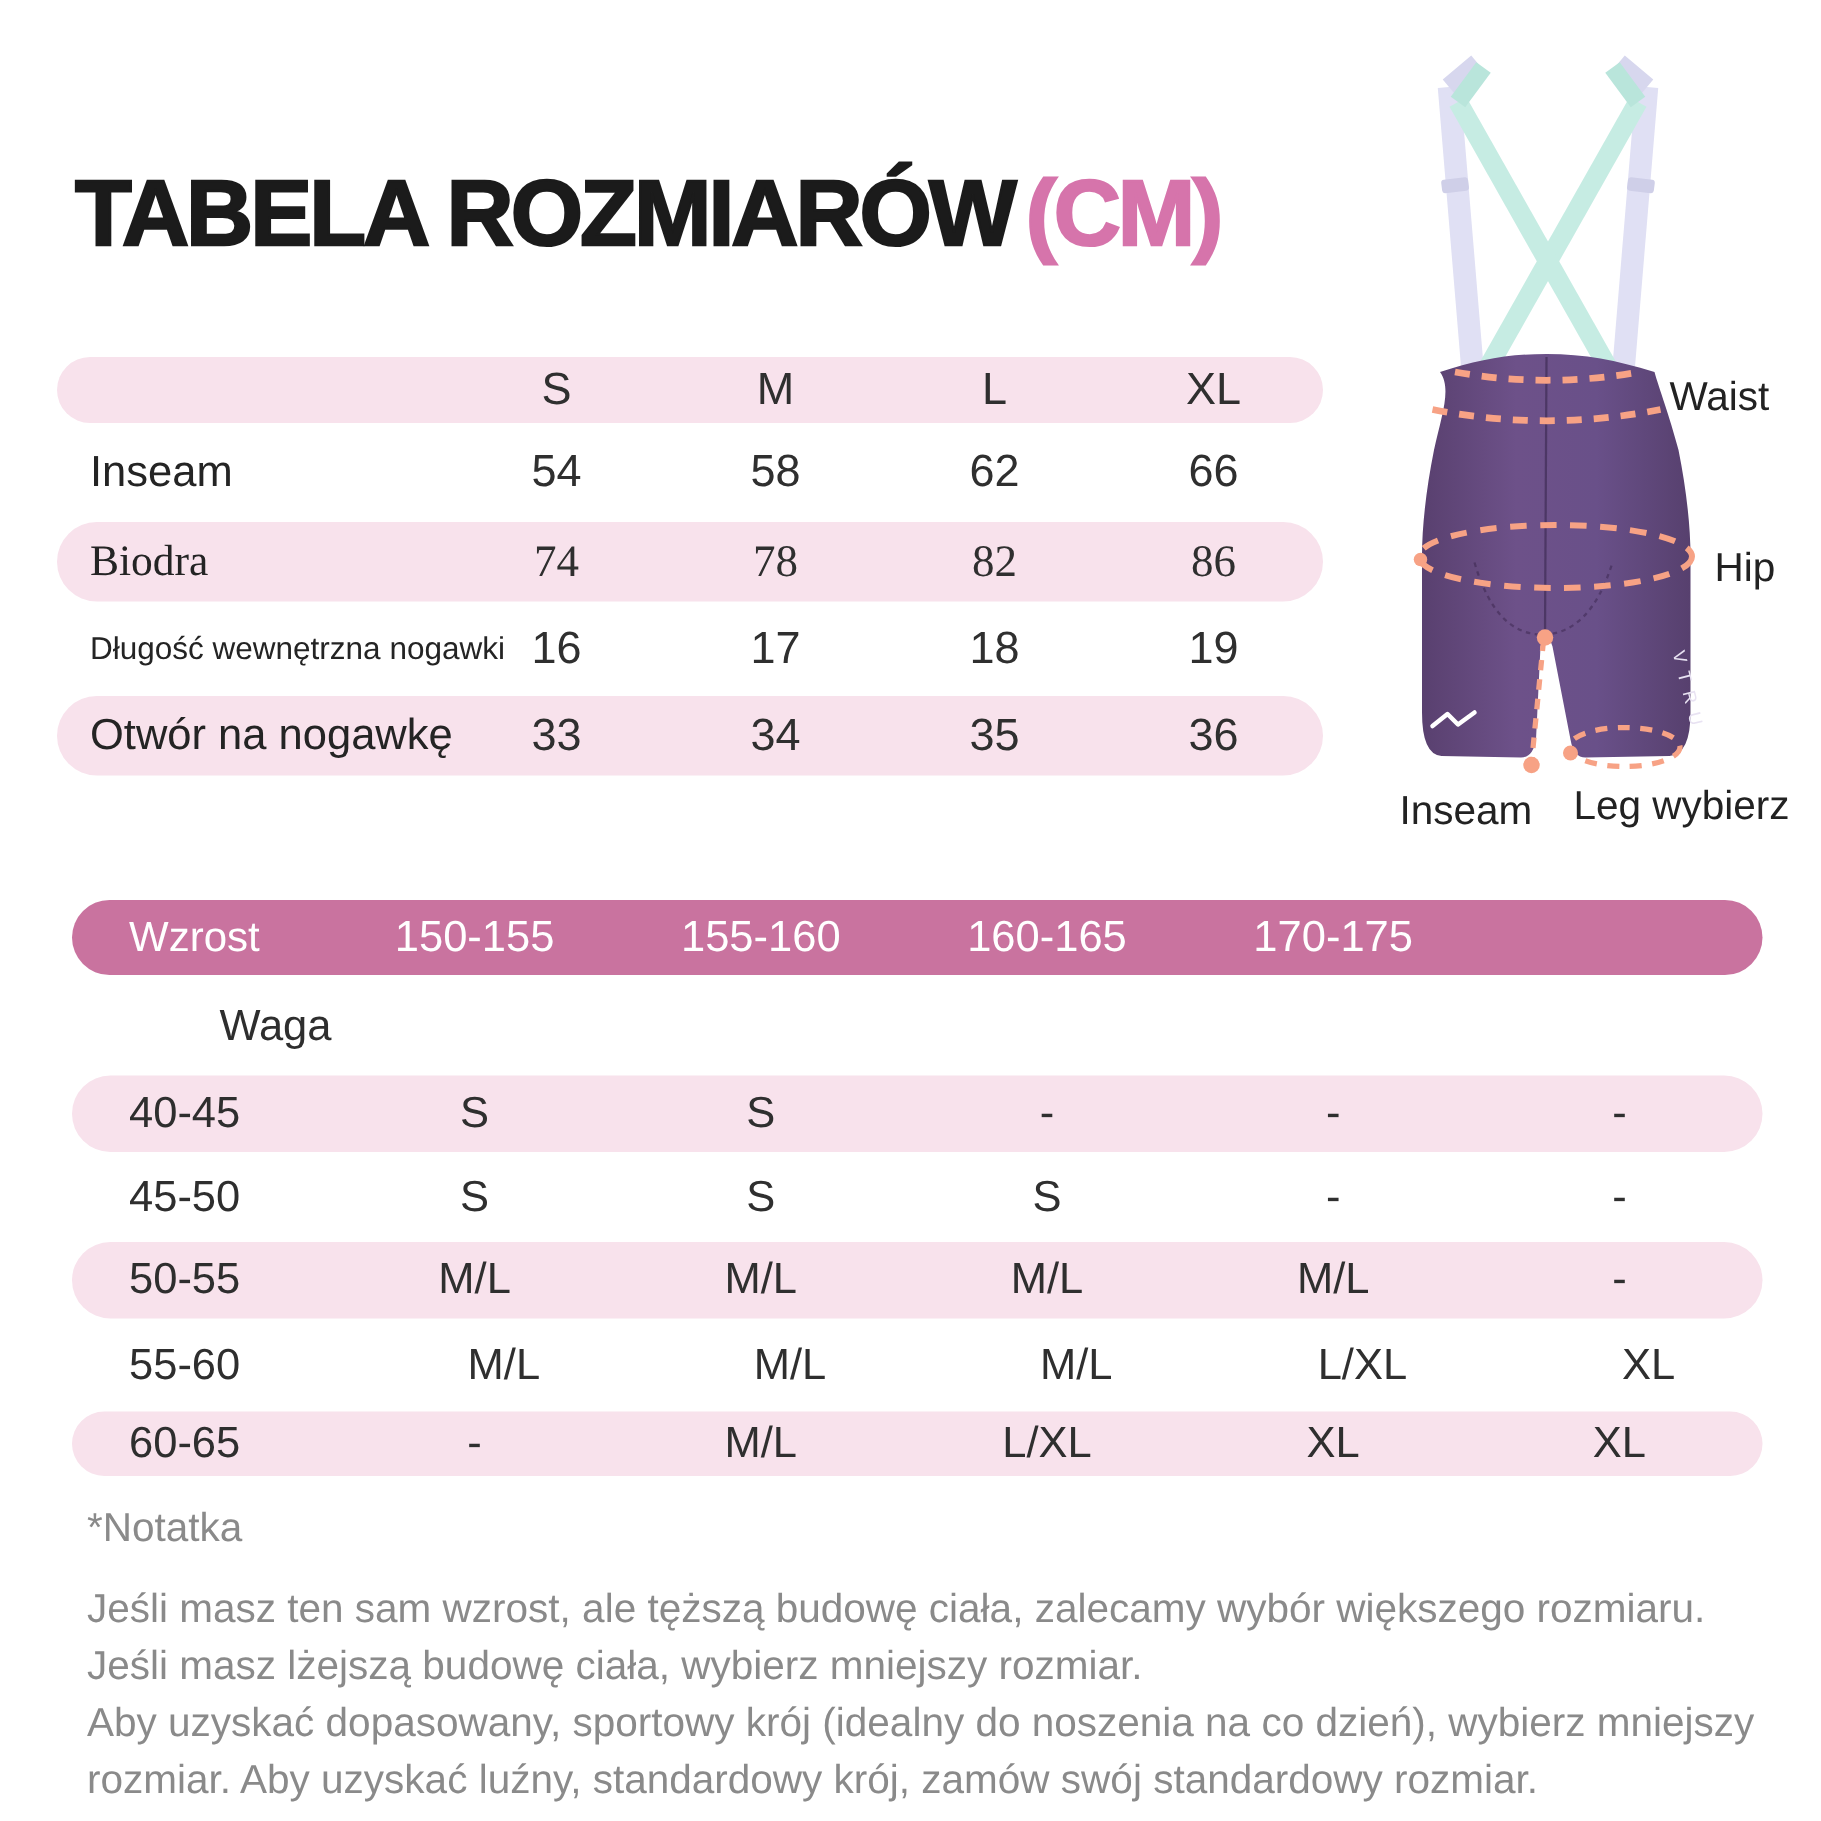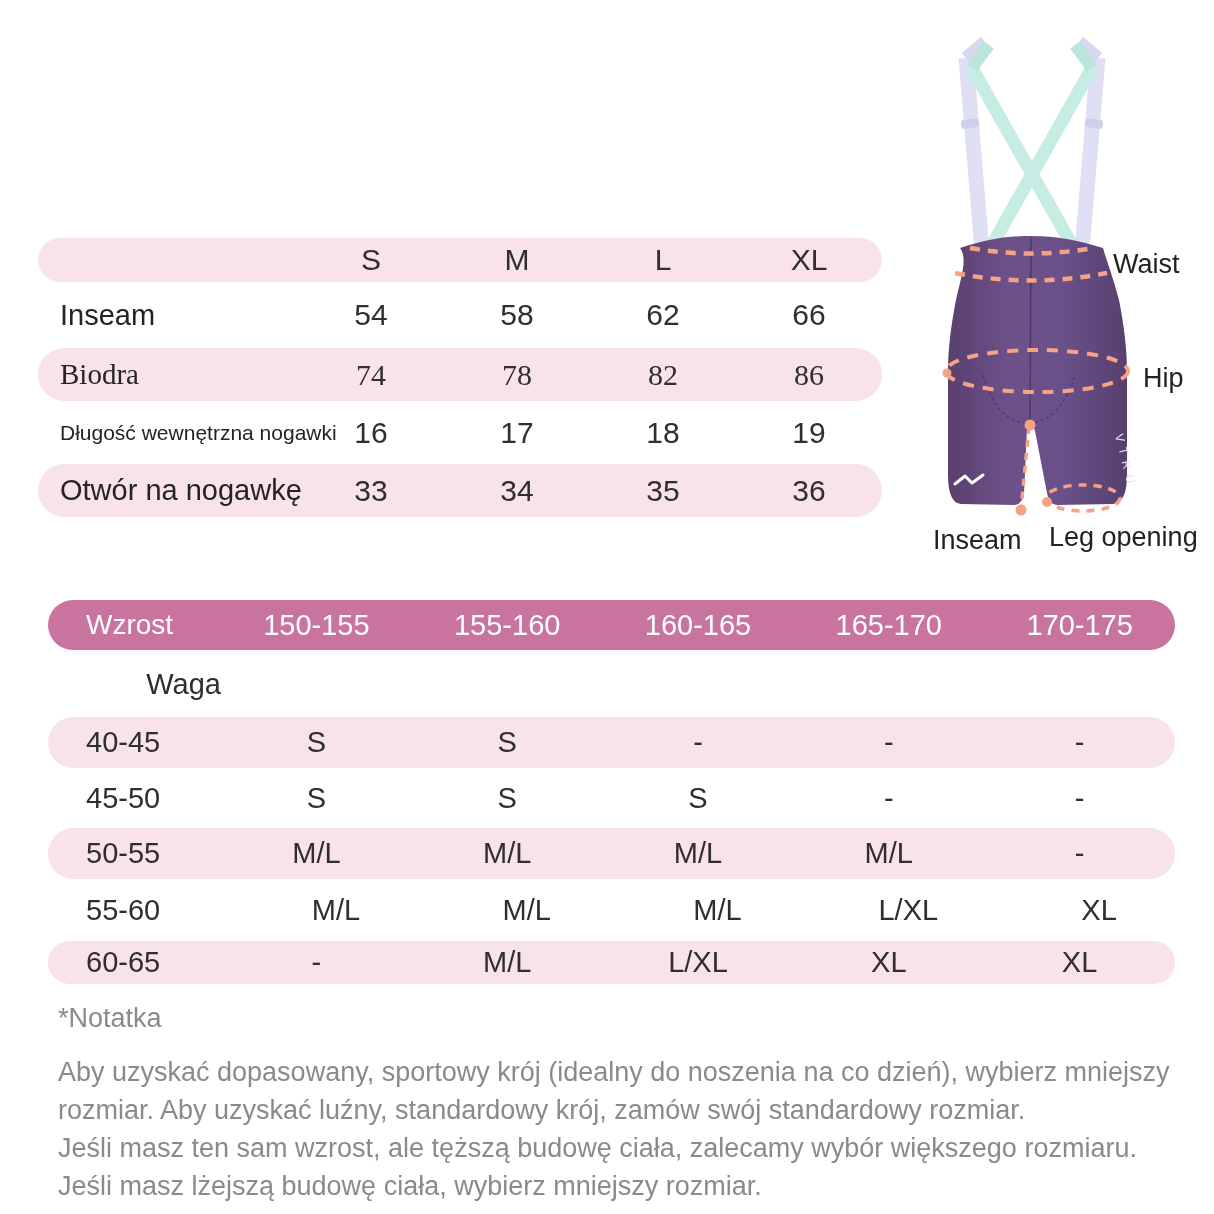--- a/index.html
+++ b/index.html
@@ -66,20 +66,23 @@
   
   .notes { position:absolute; left:58px; top:1003px; width:1140px; color:#8a8a8a; }
   .notes .head { font-size:27px; margin:0 0 19px 0; }
   .notes p { font-size:27px; line-height:38px; margin:0; }
 </style>
 </head>
 <body>
 
 <div class="canvas">
 
+  <div class="title">
+    <span>TABELA ROZMIARÓW</span><span class="unit">(CM)</span>
+  </div>
 
   <div class="diagram">
     <svg width="215" height="495" viewBox="0 0 215 495">
       <defs>
         <linearGradient id="gp" x1="0" y1="0" x2="1" y2="0">
           <stop offset="0" stop-color="#59406f"></stop>
           <stop offset="0.35" stop-color="#6d5189"></stop>
           <stop offset="0.65" stop-color="#695089"></stop>
           <stop offset="1" stop-color="#57406e"></stop>
         </linearGradient>
@@ -136,21 +139,21 @@
       <g fill="#f7a285">
         <circle cx="22" cy="338" r="4.5"></circle>
         <circle cx="105" cy="390" r="5.5"></circle>
         <circle cx="96" cy="475" r="5.5"></circle>
         <circle cx="122" cy="467" r="5"></circle>
       </g>
     </svg>
     <div class="dlabel waist">Waist</div>
     <div class="dlabel hip">Hip</div>
     <div class="dlabel inseam">Inseam</div>
-    <div class="dlabel legopen">Leg opening</div>
+    <div class="dlabel legopen">Leg wybierz</div>
   </div>
 
   <section class="t1">
     <div class="t1-row t1-head pill bg-pink">
       <div class="lab"></div>
       <div class="val">S</div>
       <div class="val">M</div>
       <div class="val">L</div>
       <div class="val">XL</div>
     </div>
@@ -183,21 +186,20 @@
       <div class="val">36</div>
     </div>
   </section>
 
   <section class="t2">
     <div class="t2-row t2-head pill bg-dark">
       <div class="lab">Wzrost</div>
       <div class="val">150-155</div>
       <div class="val">155-160</div>
       <div class="val">160-165</div>
-      <div class="val">165-170</div>
       <div class="val">170-175</div>
     </div>
     <div class="t2-row t2-waga">
       <div class="lab">Waga</div>
     </div>
     <div class="t2-row t2-r0 pill bg-pink">
       <div class="lab">40-45</div>
       <div class="val">S</div>
       <div class="val">S</div>
       <div class="val">-</div>
@@ -233,17 +235,17 @@
       <div class="val">-</div>
       <div class="val">M/L</div>
       <div class="val">L/XL</div>
       <div class="val">XL</div>
       <div class="val">XL</div>
     </div>
   </section>
 
   <section class="notes">
     <div class="head">*Notatka</div>
+    <p>Jeśli masz ten sam wzrost, ale tęższą budowę ciała, zalecamy wybór większego rozmiaru. Jeśli masz lżejszą budowę ciała, wybierz mniejszy rozmiar.</p>
     <p>Aby uzyskać dopasowany, sportowy krój (idealny do noszenia na co dzień), wybierz mniejszy rozmiar. Aby uzyskać luźny, standardowy krój, zamów swój standardowy rozmiar.</p>
-    <p>Jeśli masz ten sam wzrost, ale tęższą budowę ciała, zalecamy wybór większego rozmiaru. Jeśli masz lżejszą budowę ciała, wybierz mniejszy rozmiar.</p>
   </section>
 
 </div>
 
 </body></html>

